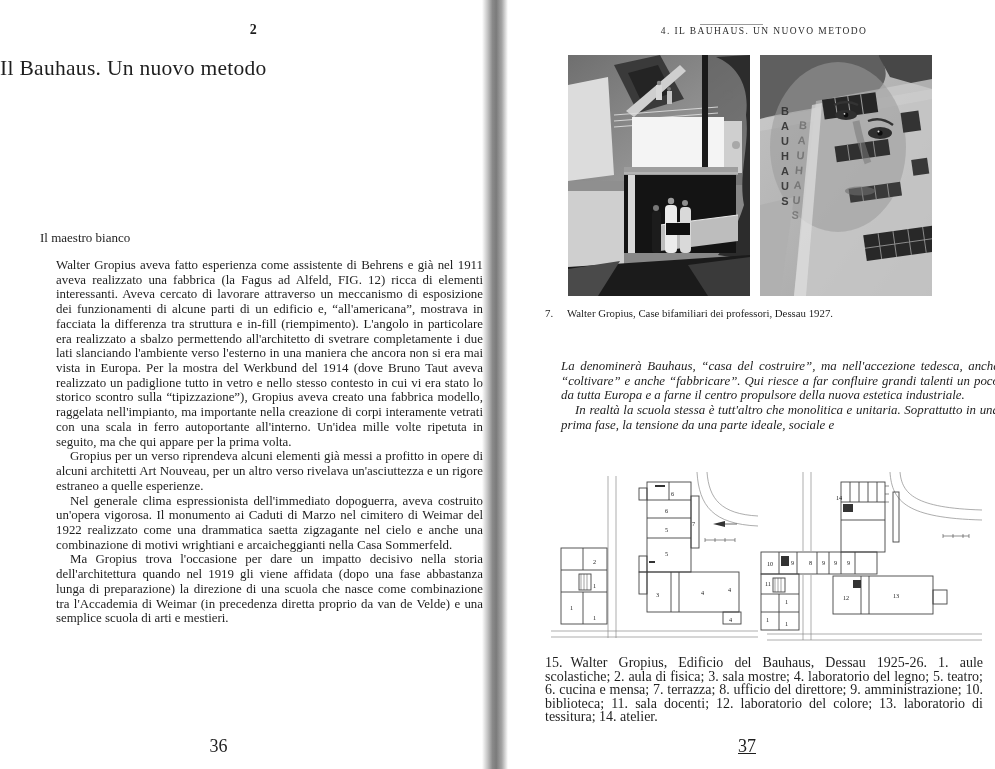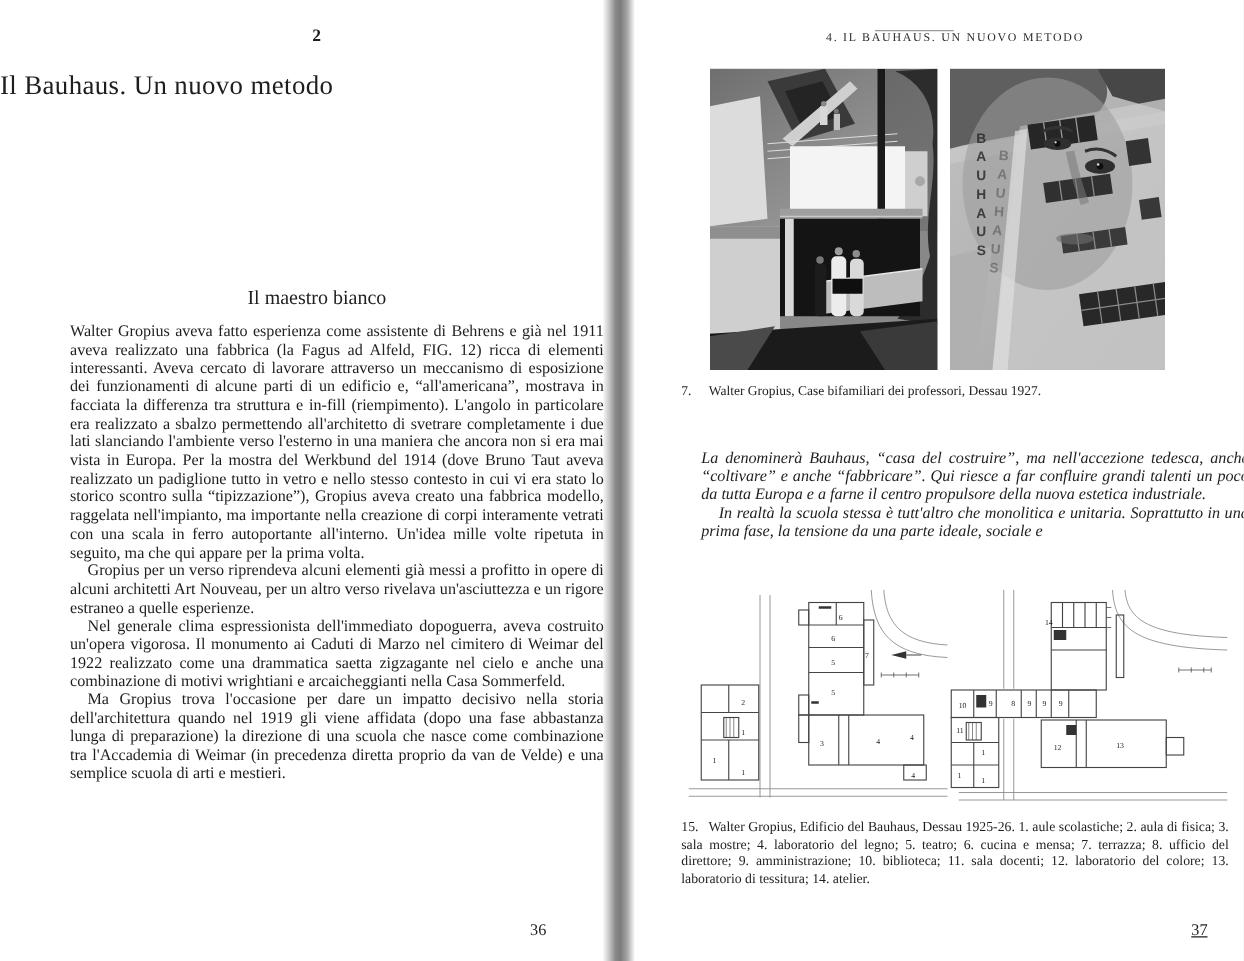--- a/index.html
+++ b/index.html
@@ -6,48 +6,48 @@
   .spread{position:relative;width:995px;height:769px;background:#ffffff;overflow:hidden;
           font-family:"Liberation Serif", serif;color:#1e1e1e;}
   
   .gutter{position:absolute;left:482px;top:0;width:26px;height:769px;
           background:linear-gradient(90deg, rgba(255,255,255,0) 0%, #c2c2c2 22%, #8a8a8a 40%, #7b7b7b 55%, #a5a5a5 76%, rgba(255,255,255,0) 100%);}
   
   .chapter-number{position:absolute;left:40px;top:22px;width:427px;text-align:center;
           font-size:14px;font-weight:bold;letter-spacing:.5px;}
   .chapter-title{position:absolute;left:0;top:56px;width:400px;
           font-size:21.5px;letter-spacing:.3px;}
-  .section-heading{position:absolute;left:40px;top:230px;width:427px;text-align:center;font-size:16px;}
+  .section-heading{position:absolute;left:40px;top:230px;width:427px;text-align:left;font-size:13px;}
   .body-col{position:absolute;text-align:justify;font-size:12.9px;line-height:14.72px;
           hyphens:auto;margin-left:16px;-webkit-hyphens:auto;}
   .body-left{left:40px;top:258px;width:427px;}
   .body-col p{margin:0;}
   .body-col p + p{text-indent:14px;}
-  .folio{position:absolute;font-size:13px;text-align:right;top:736px;}
+  .folio{position:absolute;font-size:18px;text-align:center;top:736px;}
   .folio-left{left:0;width:437px;}
   .folio-right{left:528px;width:438px;text-decoration:underline;}
   
   .running-head{position:absolute;left:545px;top:26px;width:438px;text-align:center;
           font-size:9.5px;letter-spacing:1.4px;color:#2c2c2c;}
   .running-head-rule{position:absolute;left:700px;top:24px;width:63px;height:1px;background:#9a9a9a;}
   .photo{position:absolute;top:55px;background:#888;overflow:hidden;}
   .photo svg{display:block;}
   .photo-1{left:568px;width:182px;height:241px;}
   .photo-2{left:760px;width:172px;height:241px;}
   .vtext{position:absolute;writing-mode:vertical-lr;text-orientation:upright;
           font-family:"Liberation Sans", sans-serif;font-weight:700;font-size:11px;
           letter-spacing:3px;color:rgba(42,42,42,.85);}
   .vtext.echo{color:rgba(70,70,70,.5);}
   .fig-captions{position:absolute;left:545px;top:307px;width:438px;font-size:10.8px;line-height:13px;}
   .fig-caption .num{display:inline-block;min-width:22px;}
   .body-right{left:545px;top:359px;width:438px;font-style:italic;}
   .plan-figure{position:absolute;left:545px;top:472px;width:437px;height:183px;}
   .plan-figure svg{display:block;}
   .plan-caption{position:absolute;left:545px;top:656px;width:438px;text-align:justify;
-          font-size:11px;line-height:13.6px;}
+          font-size:14px;line-height:13.6px;}
   .plan-caption .num{padding-right:8px;}
 </style>
 </head>
 <body>
 
 <div class="spread">
 
   <div class="chapter-number">2</div>
   <div class="chapter-title">Il Bauhaus. Un nuovo metodo</div>
   <div class="section-heading">Il maestro bianco</div>

